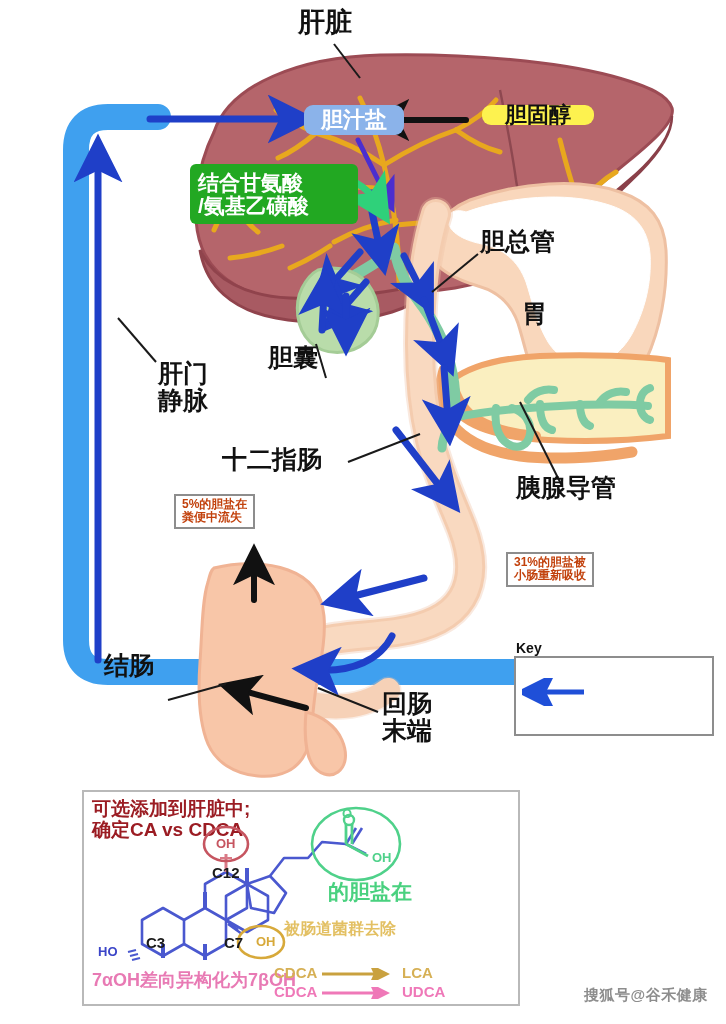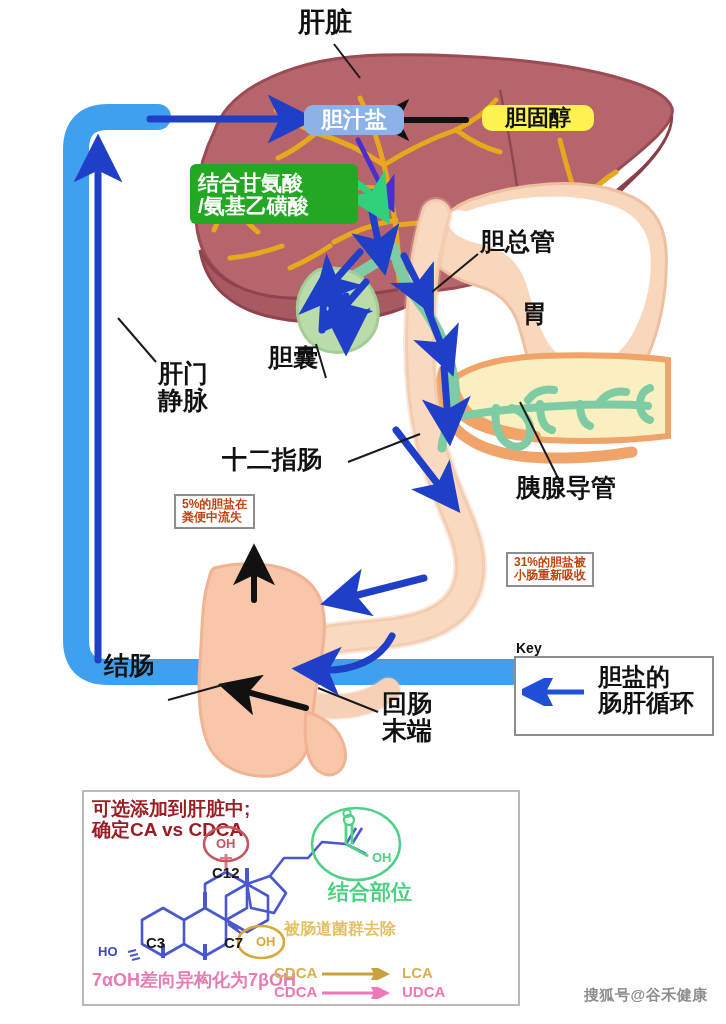--- a/index.html
+++ b/index.html
@@ -237,21 +237,21 @@
       <path d="M168,700 L226,684"></path>
       <path d="M378,712 L318,688"></path>
     </g>
   </svg>
 
 
   <div class="lbl big" style="left:298px;top:8px;">肝脏</div>
 
   <div class="pill bilesalt" style="left:304px;top:105px;width:100px;height:30px;">胆汁盐</div>
 
-  <div class="pill chol" style="left:482px;top:105px;width:112px;height:26px;border-radius:10px;">胆固醇</div>
+  <div class="pill chol" style="left:482px;top:105px;width:112px;height:20px;">胆固醇</div>
 
   <div class="pill conj" style="left:190px;top:164px;width:152px;height:56px;">结合甘氨酸
 /氨基乙磺酸</div>
 
   <div class="lbl mid" style="left:480px;top:228px;">胆总管</div>
 
   <div class="lbl mid" style="left:522px;top:300px;">胃</div>
 
   <div class="lbl mid" style="left:268px;top:344px;">胆囊</div>
 
@@ -277,32 +277,30 @@
     <div class="keyttl" style="left:2px;top:0px;">Key</div>
     <div class="keybox" style="left:0px;top:16px;width:196px;height:76px;"></div>
     <svg style="position:absolute;left:8px;top:38px;width:68px;height:28px;" viewBox="0 0 68 28">
       <defs>
         <marker id="keyArrow" markerWidth="8" markerHeight="8" refX="3.6" refY="4" orient="auto">
           <path d="M0,0 L8,4 L0,8 L2,4 Z" fill="#1f4fd8"></path>
         </marker>
       </defs>
       <path d="M62,14 L16,14" stroke="#1f4fd8" stroke-width="5" marker-end="url(#keyArrow)"></path>
     </svg>
-    <div class="keytxt" style="left:84px;top:24px;">胆盐的
-肠肝循环</div>
   </div>
 
   <div class="chempanel" style="left:82px;top:790px;width:434px;height:212px;">
 
     <div class="ctxt dark-red" style="left:8px;top:6px;">可选添加到肝脏中;
 确定CA vs CDCA</div>
 
     <div class="ctxt pinkish" style="left:8px;top:178px;">7αOH差向异构化为7βOH</div>
 
-    <div class="ctxt greenish" style="left:244px;top:88px;">结合部位</div>
+    <div class="ctxt greenish" style="left:244px;top:88px;">的胆盐在</div>
 
     <div class="ctxt goldlg" style="left:200px;top:128px;">被肠道菌群去除</div>
 
 
     <div style="position:absolute;left:190px;top:173px;width:190px;height:18px;">
       <span class="ctxt gold" style="left:0px;top:0;">CDCA</span>
       <svg style="position:absolute;left:46px;top:3px;width:72px;height:12px;" viewBox="0 0 72 12">
         <defs>
             <marker id="rA2" markerWidth="7" markerHeight="7" refX="3" refY="3.5" orient="auto">
           <path d="M0,0 L7,3.5 L0,7 L1.6,3.5 Z" fill="#c9a13f"></path>

